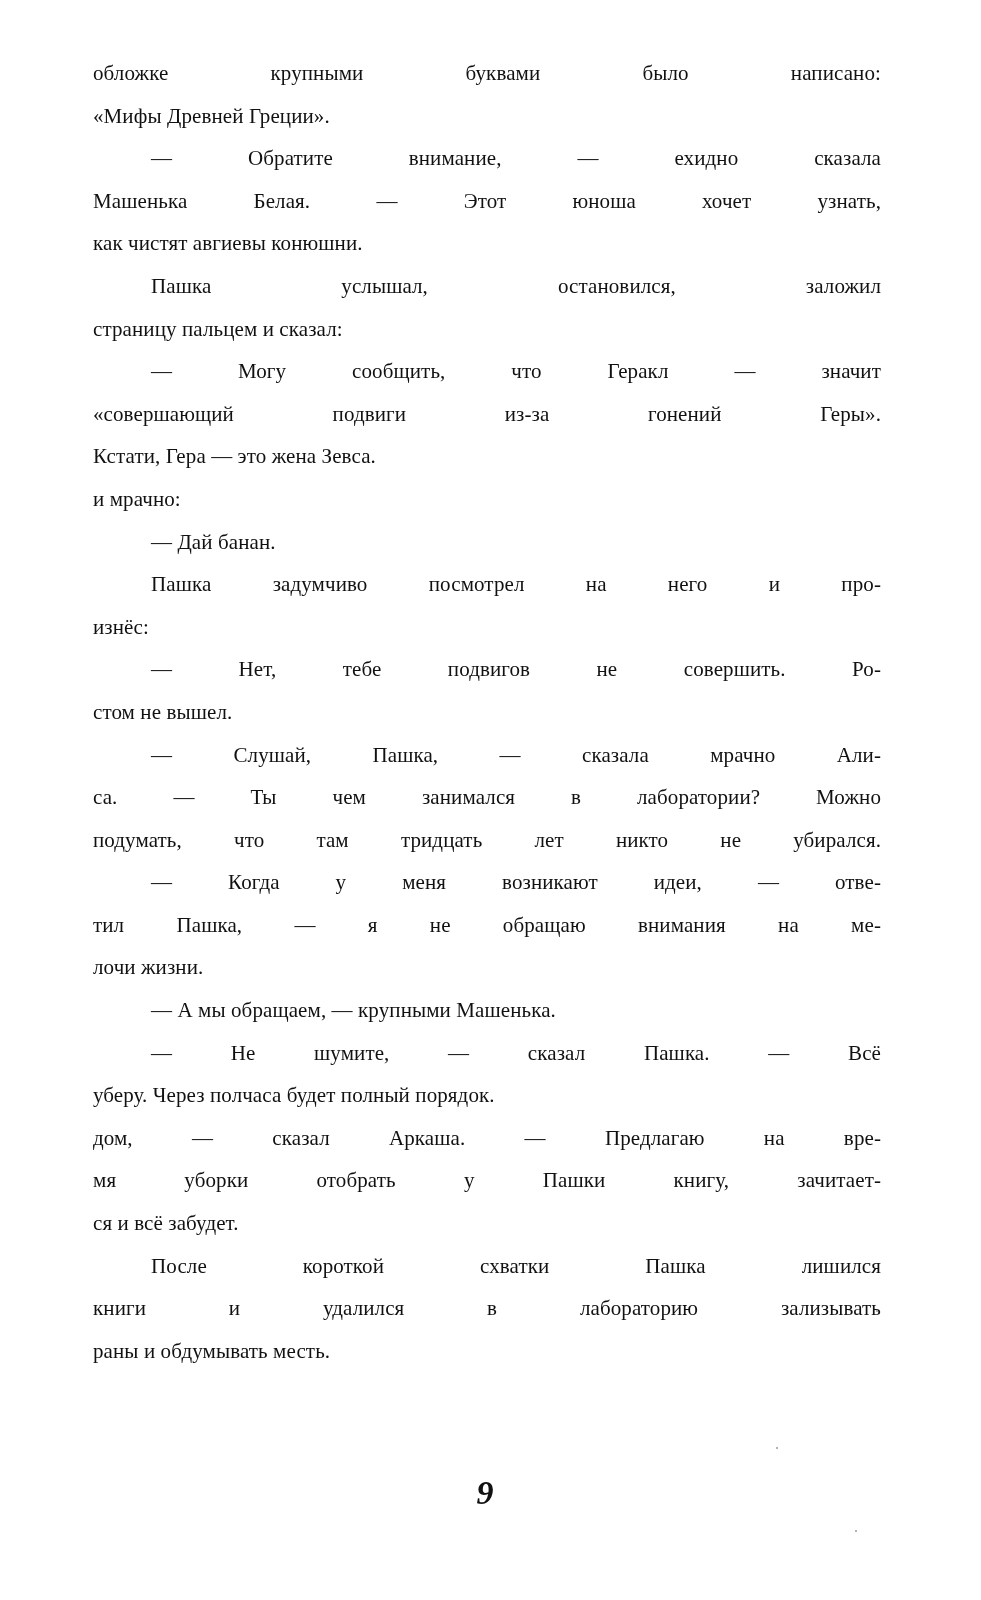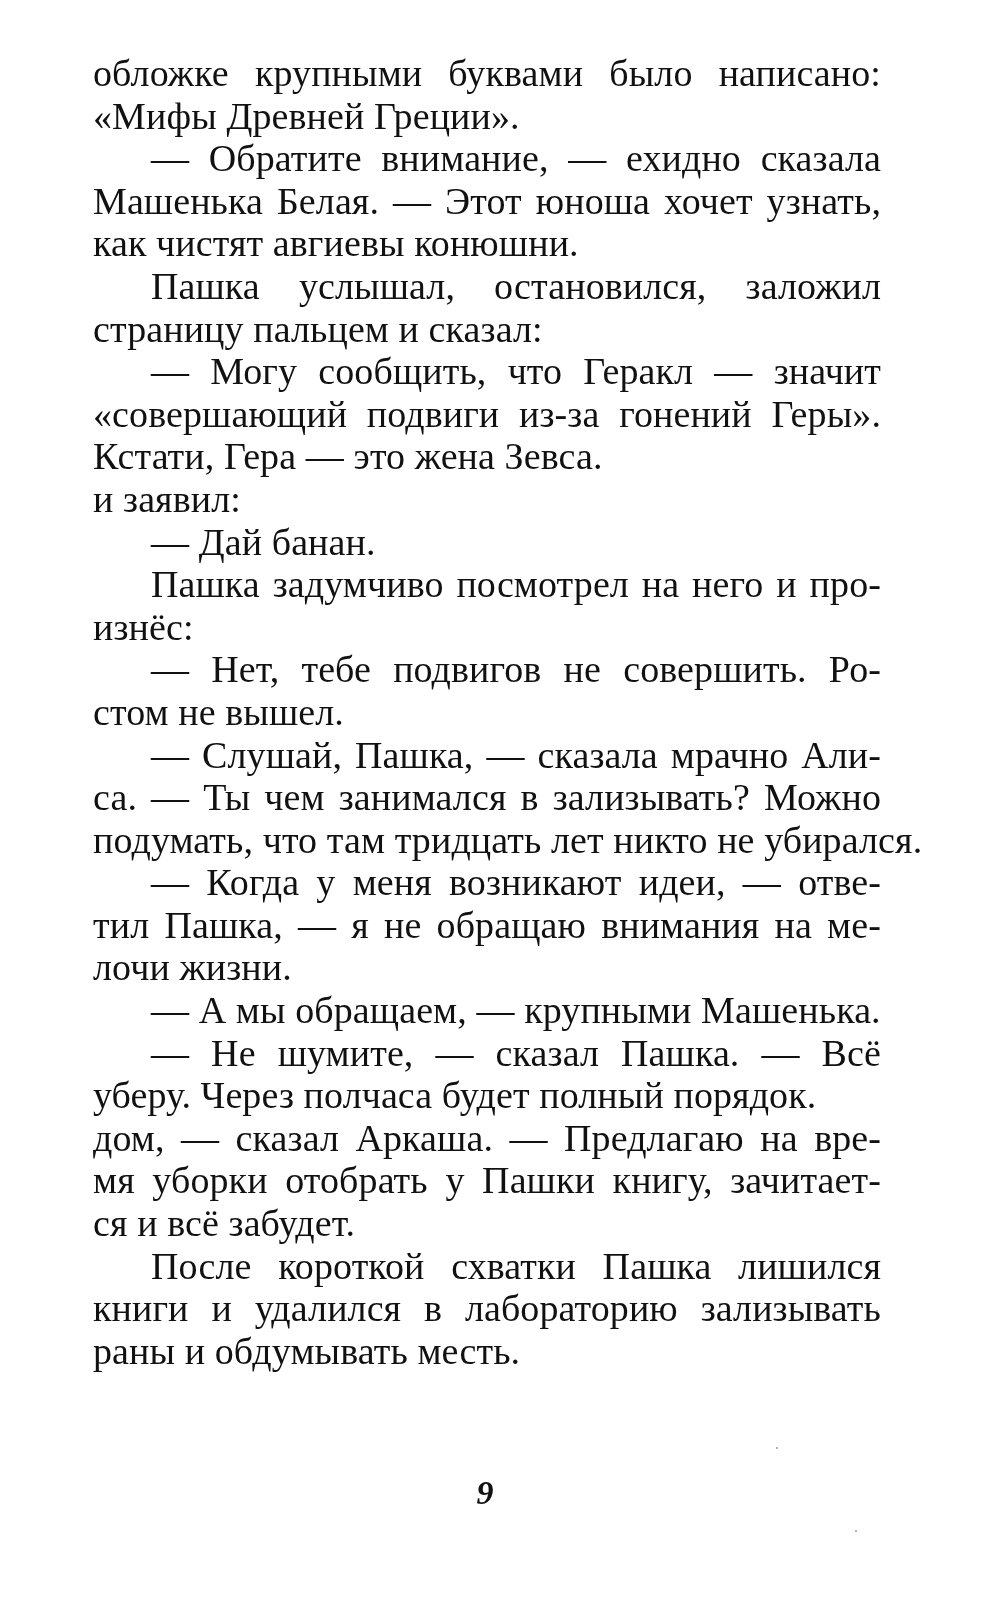--- a/index.html
+++ b/index.html
@@ -20,21 +20,21 @@
       width: 981px;
       height: 1600px;
       background: #ffffff;
     }
     .text-block {
       position: absolute;
       left: 93px;
       top: 52px;
       width: 788px;
       font-family: "Liberation Serif", "DejaVu Serif", serif;
-      font-size: 38px;
+      font-size: 21px;
       line-height: 42.6px;
       color: #111111;
       letter-spacing: 0.1px;
     }
     .line {
       display: block;
       height: 42.6px;
       white-space: nowrap;
       text-align: justify;
       text-align-last: justify;
@@ -74,28 +74,28 @@
       <span class="line">обложке крупными буквами было написано:</span>
       <span class="line last">«Мифы Древней Греции».</span>
       <span class="line indent">— Обратите внимание, — ехидно сказала</span>
       <span class="line">Машенька Белая. — Этот юноша хочет узнать,</span>
       <span class="line last">как чистят авгиевы конюшни.</span>
       <span class="line indent">Пашка услышал, остановился, заложил</span>
       <span class="line last">страницу пальцем и сказал:</span>
       <span class="line indent">— Могу сообщить, что Геракл — значит</span>
       <span class="line">«совершающий подвиги из-за гонений Геры».</span>
       <span class="line last">Кстати, Гера — это жена Зевса.</span>
-      <span class="line last">и заявил:</span>
+      <span class="line last">и мрачно:</span>
       <span class="line indent last">— Дай банан.</span>
       <span class="line indent">Пашка задумчиво посмотрел на него и про-</span>
       <span class="line last">изнёс:</span>
       <span class="line indent">— Нет, тебе подвигов не совершить. Ро-</span>
       <span class="line last">стом не вышел.</span>
       <span class="line indent">— Слушай, Пашка, — сказала мрачно Али-</span>
-      <span class="line">са. — Ты чем занимался в зализывать? Можно</span>
+      <span class="line">са. — Ты чем занимался в лаборатории? Можно</span>
       <span class="line">подумать, что там тридцать лет никто не убирался.</span>
       <span class="line indent">— Когда у меня возникают идеи, — отве-</span>
       <span class="line">тил Пашка, — я не обращаю внимания на ме-</span>
       <span class="line last">лочи жизни.</span>
       <span class="line indent last">— А мы обращаем, — крупными Машенька.</span>
       <span class="line indent">— Не шумите, — сказал Пашка. — Всё</span>
       <span class="line last">уберу. Через полчаса будет полный порядок.</span>
       <span class="line">дом, — сказал Аркаша. — Предлагаю на вре-</span>
       <span class="line">мя уборки отобрать у Пашки книгу, зачитает-</span>
       <span class="line last">ся и всё забудет.</span>

